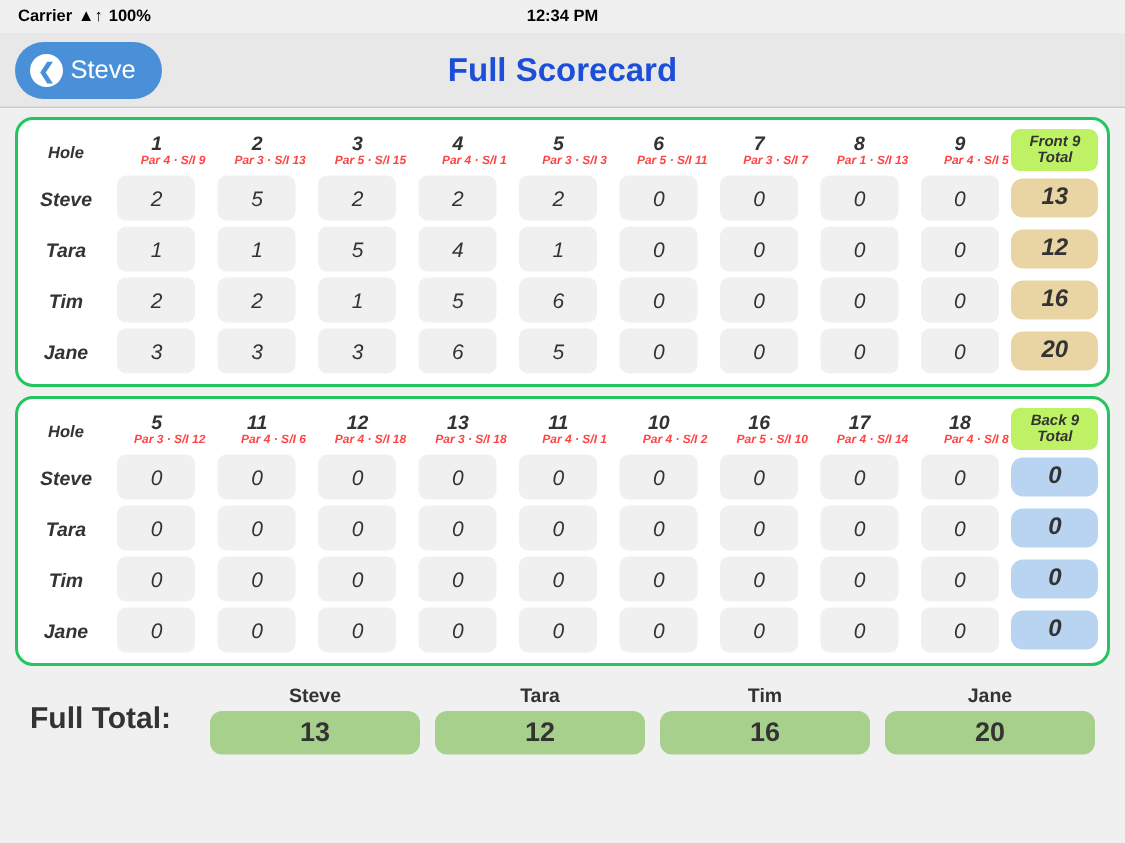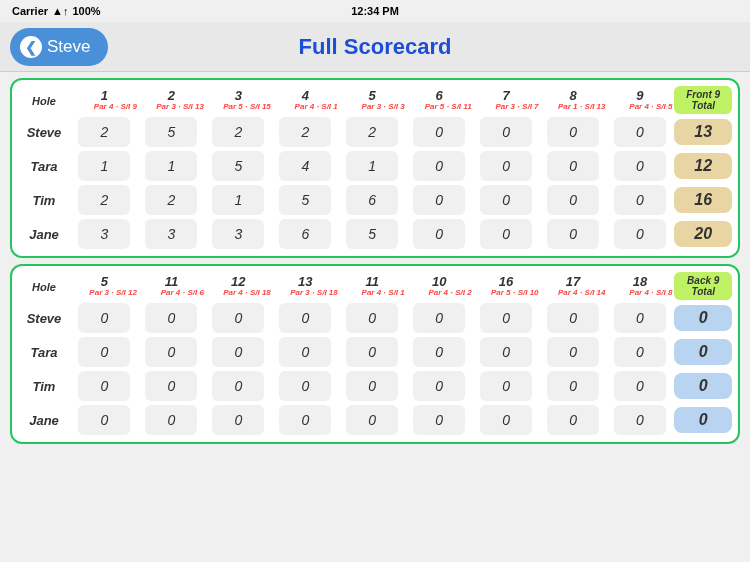--- a/index.html
+++ b/index.html
@@ -667,14 +667,35 @@
               <div class="score-cell-wrap">0</div>
             </td>
             <td>
               <div class="total-cell-back">0</div>
             </td>
           </tr>
         </tbody>
     </table>
   </div>
 
+  <div class="full-total-section">
+    <span class="full-total-label">Full Total:</span>
+    <div class="full-total-players" id="full-total-players">
+    <div class="full-total-player">
+    <span class="full-total-name">Steve</span>
+    <div class="full-total-score">13</div>
+  </div>
+        <div class="full-total-player">
+    <span class="full-total-name">Tara</span>
+    <div class="full-total-score">12</div>
+  </div>
+        <div class="full-total-player">
+    <span class="full-total-name">Tim</span>
+    <div class="full-total-score">16</div>
+  </div>
+        <div class="full-total-player">
+    <span class="full-total-name">Jane</span>
+    <div class="full-total-score">20</div>
+  </div>
+      </div>
+  </div>
 
 </div>
 
 </body></html>

